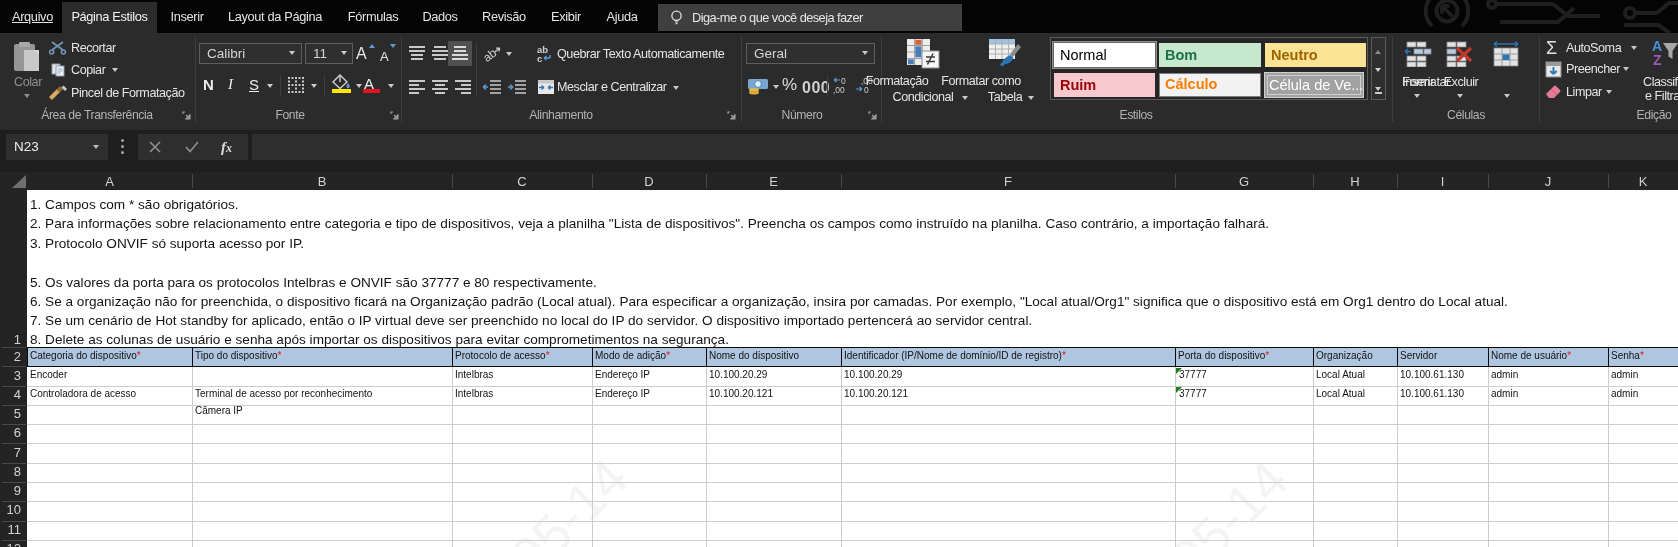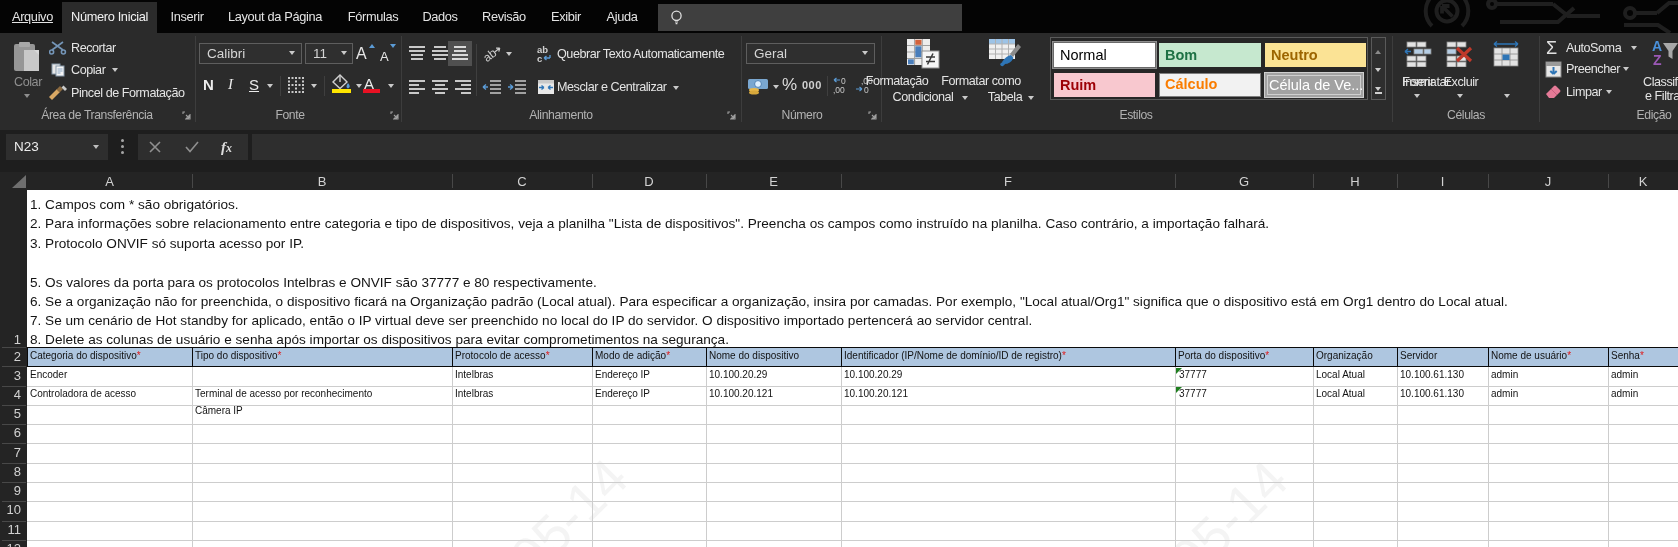--- a/index.html
+++ b/index.html
@@ -31,34 +31,35 @@
 <div id="stage">
 
 <div class="abs" style="left:0;top:0;width:1678px;height:33px;background:#040404;"></div>
 <div class="abs" style="left:0;top:33px;width:1678px;height:97px;background:#2b2b2b;"></div>
 <div class="abs" style="left:0;top:130px;width:1678px;height:42px;background:#1e1e1e;"></div>
 <div class="abs" style="left:0;top:190px;width:1678px;height:357px;background:#ffffff;"></div>
 <div class="abs" style="left:0;top:172px;width:1678px;height:18px;background:#242424;"></div>
 <div class="abs" style="left:0;top:190px;width:27px;height:357px;background:#242424;"></div>
 
 <div class="abs" style="left:62px;top:2px;width:95px;height:31px;background:#2b2b2b;"></div>
-<div class="tab" style="left:62px;width:95px;color:#f2f2f2;">Número Inicial</div>
+<div class="tab" style="left:62px;width:95px;color:#f2f2f2;">Página Estilos</div>
 <div class="tab" style="left:12px;width:40px;text-decoration:underline;">Arquivo</div>
 <div class="tab" style="left:166px;width:42px;">Inserir</div>
 <div class="tab" style="left:225px;width:100px;">Layout da Página</div>
 <div class="tab" style="left:343px;width:60px;">Fórmulas</div>
 <div class="tab" style="left:420px;width:40px;">Dados</div>
 <div class="tab" style="left:478px;width:52px;">Revisão</div>
 <div class="tab" style="left:546px;width:40px;">Exibir</div>
 <div class="tab" style="left:602px;width:40px;">Ajuda</div>
 <div class="abs" style="left:658px;top:4px;width:304px;height:27px;background:#3f3f3f;"></div>
 <svg class="abs" style="left:668px;top:9px;" width="17" height="17" viewBox="0 0 17 17">
   <circle cx="8.5" cy="6.7" r="4.6" fill="none" stroke="#e0e0e0" stroke-width="1.3"></circle>
   <path d="M6.7 11.5 h3.6 M7 13 h3 M7.6 14.6 h1.8" stroke="#e0e0e0" stroke-width="1.2" fill="none"></path>
 </svg>
+<div class="txt" style="left:692px;top:4px;line-height:27px;font-size:12.8px;letter-spacing:-0.55px;color:#e6e6e6;">Diga-me o que você deseja fazer</div>
 
 <svg class="abs" style="left:1380px;top:0;" width="298" height="33" viewBox="0 0 298 33">
   <g stroke="#1f1f1f" stroke-width="4" fill="none">
     <path d="M52 -4 a 21 21 0 0 0 0 30"></path>
     <path d="M82 -4 a 21 21 0 0 1 0 30"></path>
     <circle cx="67" cy="11" r="10.5"></circle>
     <path d="M72.5 16.5 L62 6 M62 6 h7.5 M62 6 v7.5" stroke-width="3.8"></path>
     <circle cx="112" cy="4" r="4"></circle>
     <path d="M116 4 h57 M173 4 l15 12 h32"></path>
     <path d="M120 22 h58 l16 -14"></path>
@@ -226,21 +227,21 @@
 <div class="txt" style="left:754px;top:43px;line-height:21px;font-size:13.5px;color:#d5d5d5;">Geral</div>
 <div class="caret" style="left:862px;top:51px;"></div>
 <svg class="abs" style="left:747px;top:77px;" width="22" height="18" viewBox="0 0 22 18">
   <rect x="1" y="2" width="20" height="10" rx="1.5" fill="#7aa7d0"></rect>
   <circle cx="11" cy="7" r="3.4" fill="#ddefff" stroke="#3a6ea5" stroke-width="0.8"></circle>
   <ellipse cx="7" cy="13" rx="5" ry="2" fill="#e8b84b"></ellipse>
   <ellipse cx="7" cy="15.6" rx="5" ry="2" fill="#d8a83b"></ellipse>
 </svg>
 <div class="caret" style="left:773px;top:85px;"></div>
 <div class="txt" style="left:782px;top:75px;font-size:17px;color:#dcdcdc;">%</div>
-<div class="txt" style="left:802px;top:79px;font-size:11px;color:#d0d0d0;font-weight:bold;letter-spacing:0.5px;">000</div>
+<div class="txt" style="left:802px;top:79px;font-size:16px;color:#d0d0d0;font-weight:bold;letter-spacing:0.5px;">000</div>
 <div class="abs" style="left:827px;top:76px;width:1px;height:20px;background:#3f3f3f;"></div>
 <svg class="abs" style="left:832px;top:76px;" width="19" height="19" viewBox="0 0 19 19">
   <text x="9" y="8" font-size="8.5" fill="#c9c9c9" font-family="Liberation Sans">0</text>
   <text x="1" y="17" font-size="8.5" fill="#c9c9c9" font-family="Liberation Sans">,00</text>
   <path d="M8 4 h-6 M2 4 l2.5 -2 M2 4 l2.5 2" stroke="#5b9bd5" stroke-width="1.2" fill="none"></path>
 </svg>
 <svg class="abs" style="left:855px;top:76px;" width="19" height="19" viewBox="0 0 19 19">
   <text x="6" y="8" font-size="8.5" fill="#c9c9c9" font-family="Liberation Sans">,00</text>
   <text x="9" y="17" font-size="8.5" fill="#c9c9c9" font-family="Liberation Sans">0</text>
   <path d="M1 13 h6 M7 13 l-2.5 -2 M7 13 l-2.5 2" stroke="#5b9bd5" stroke-width="1.2" fill="none"></path>

